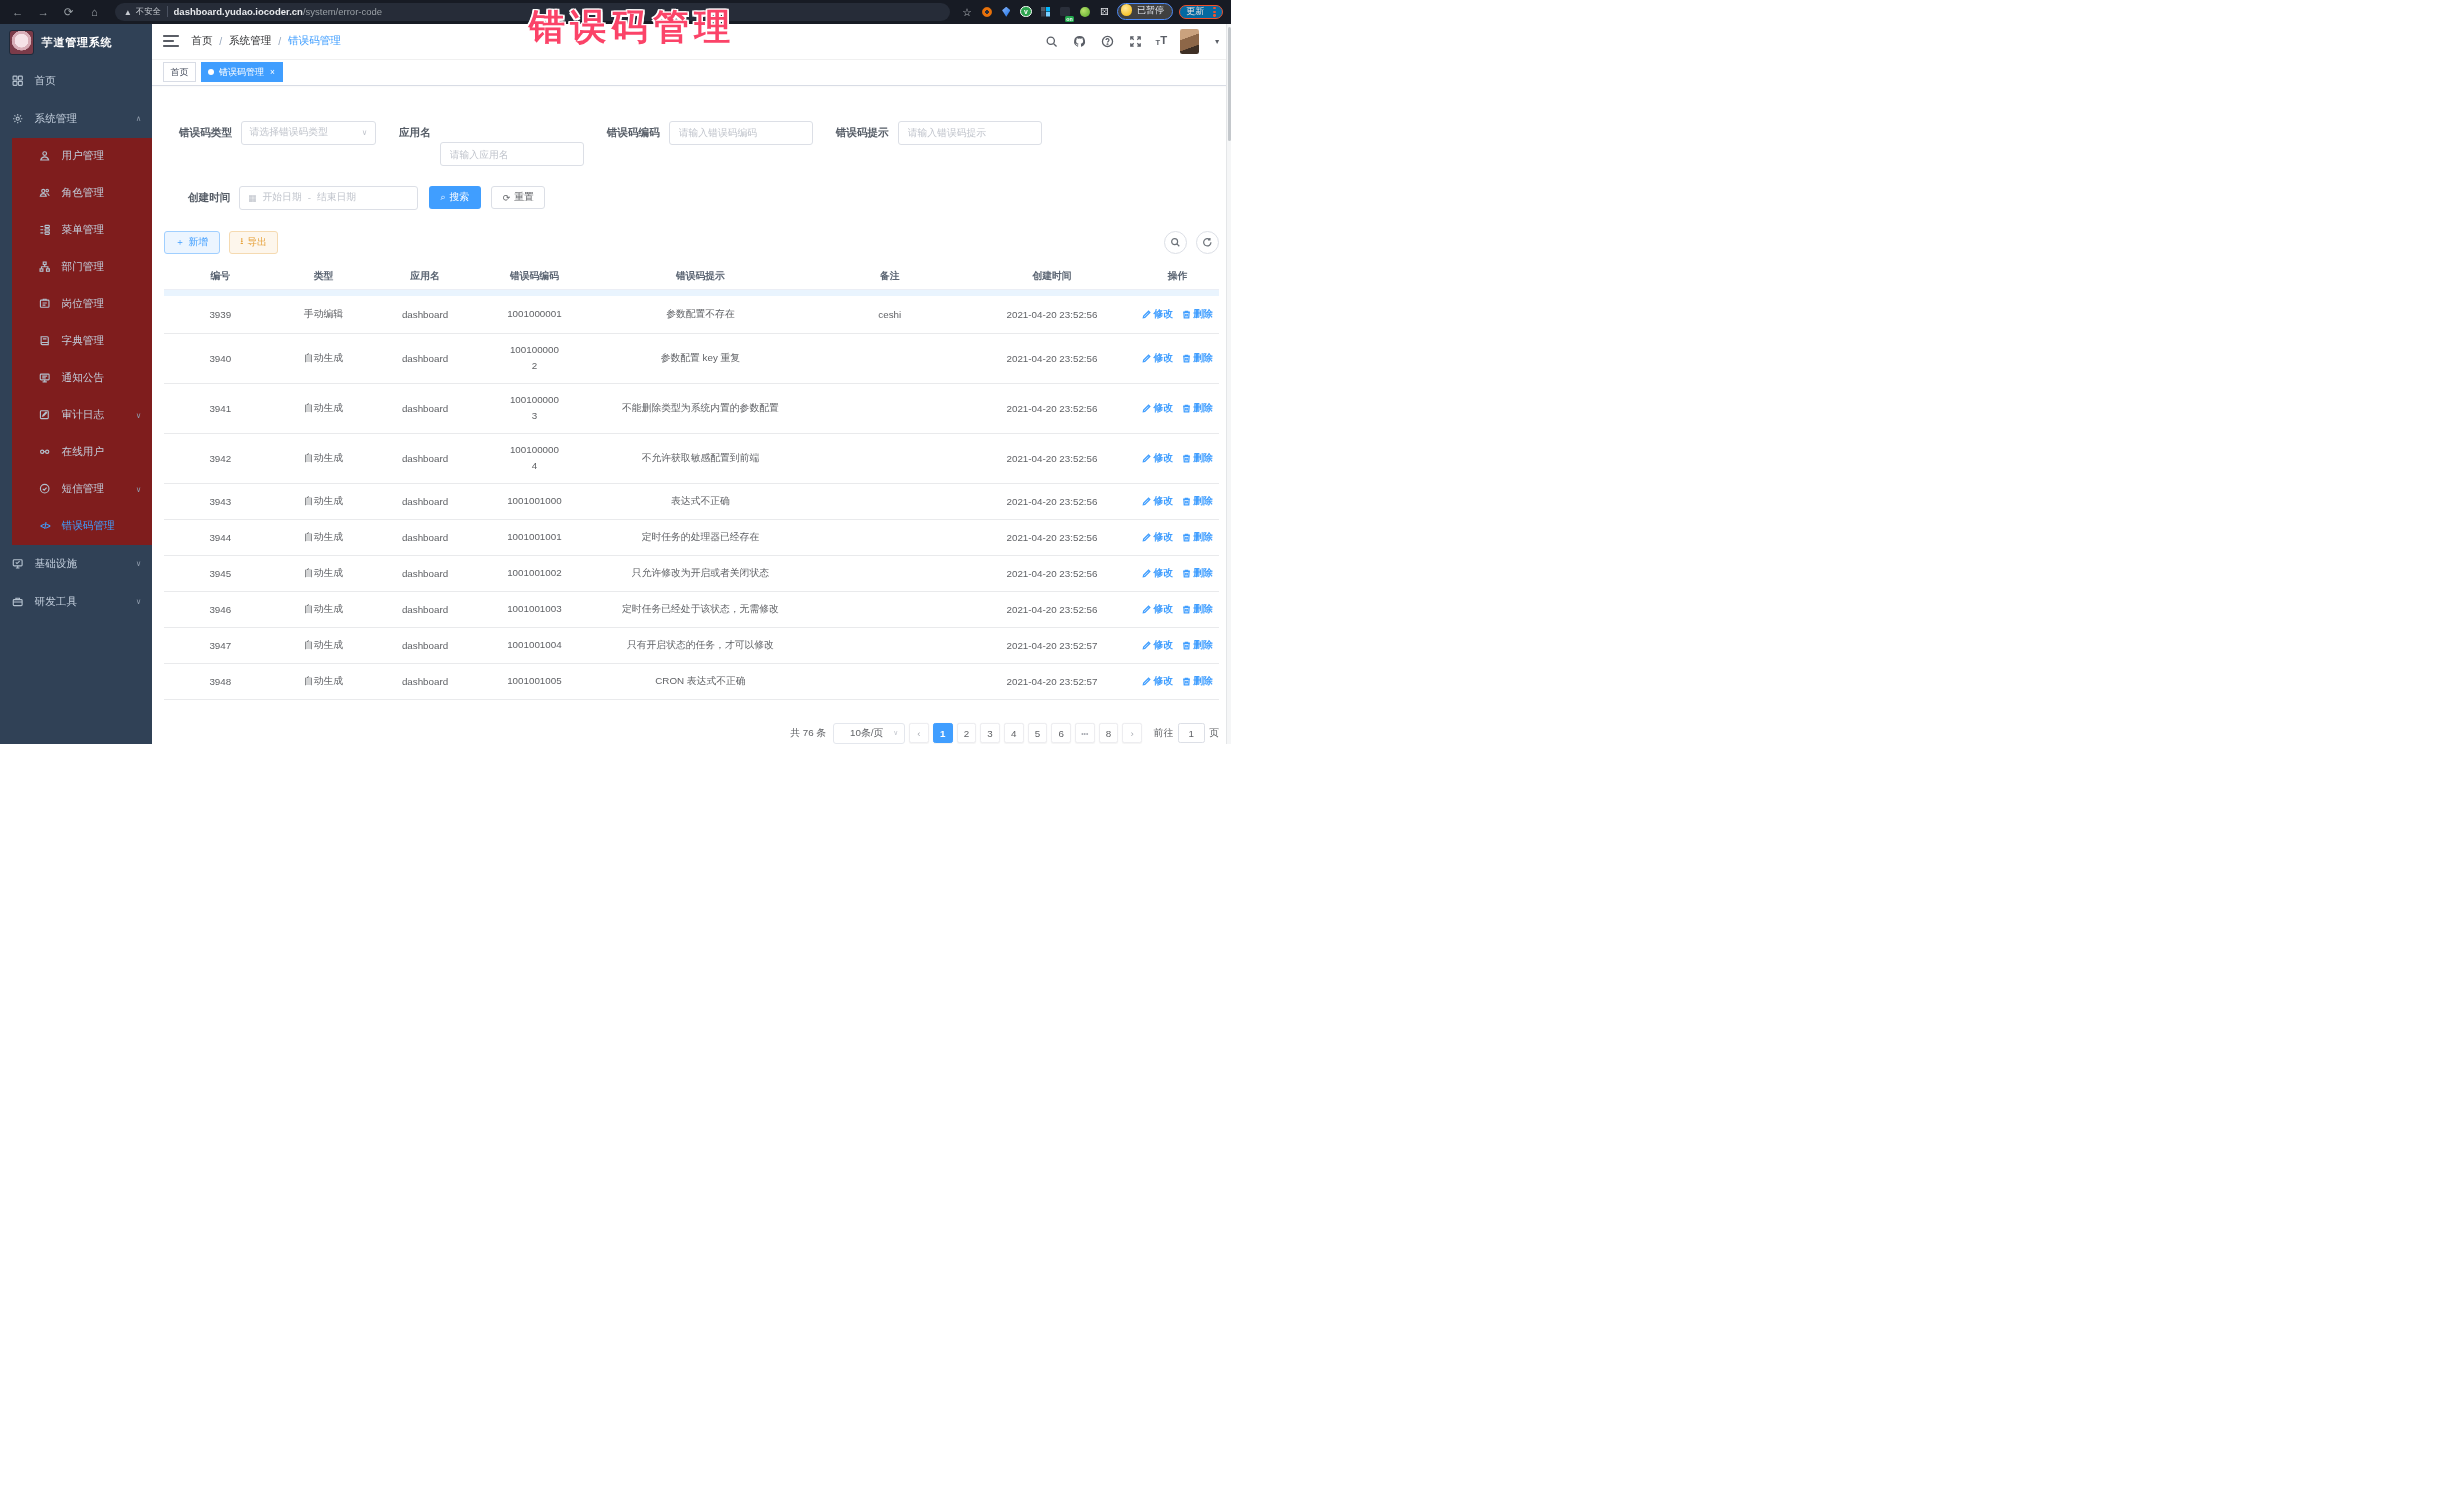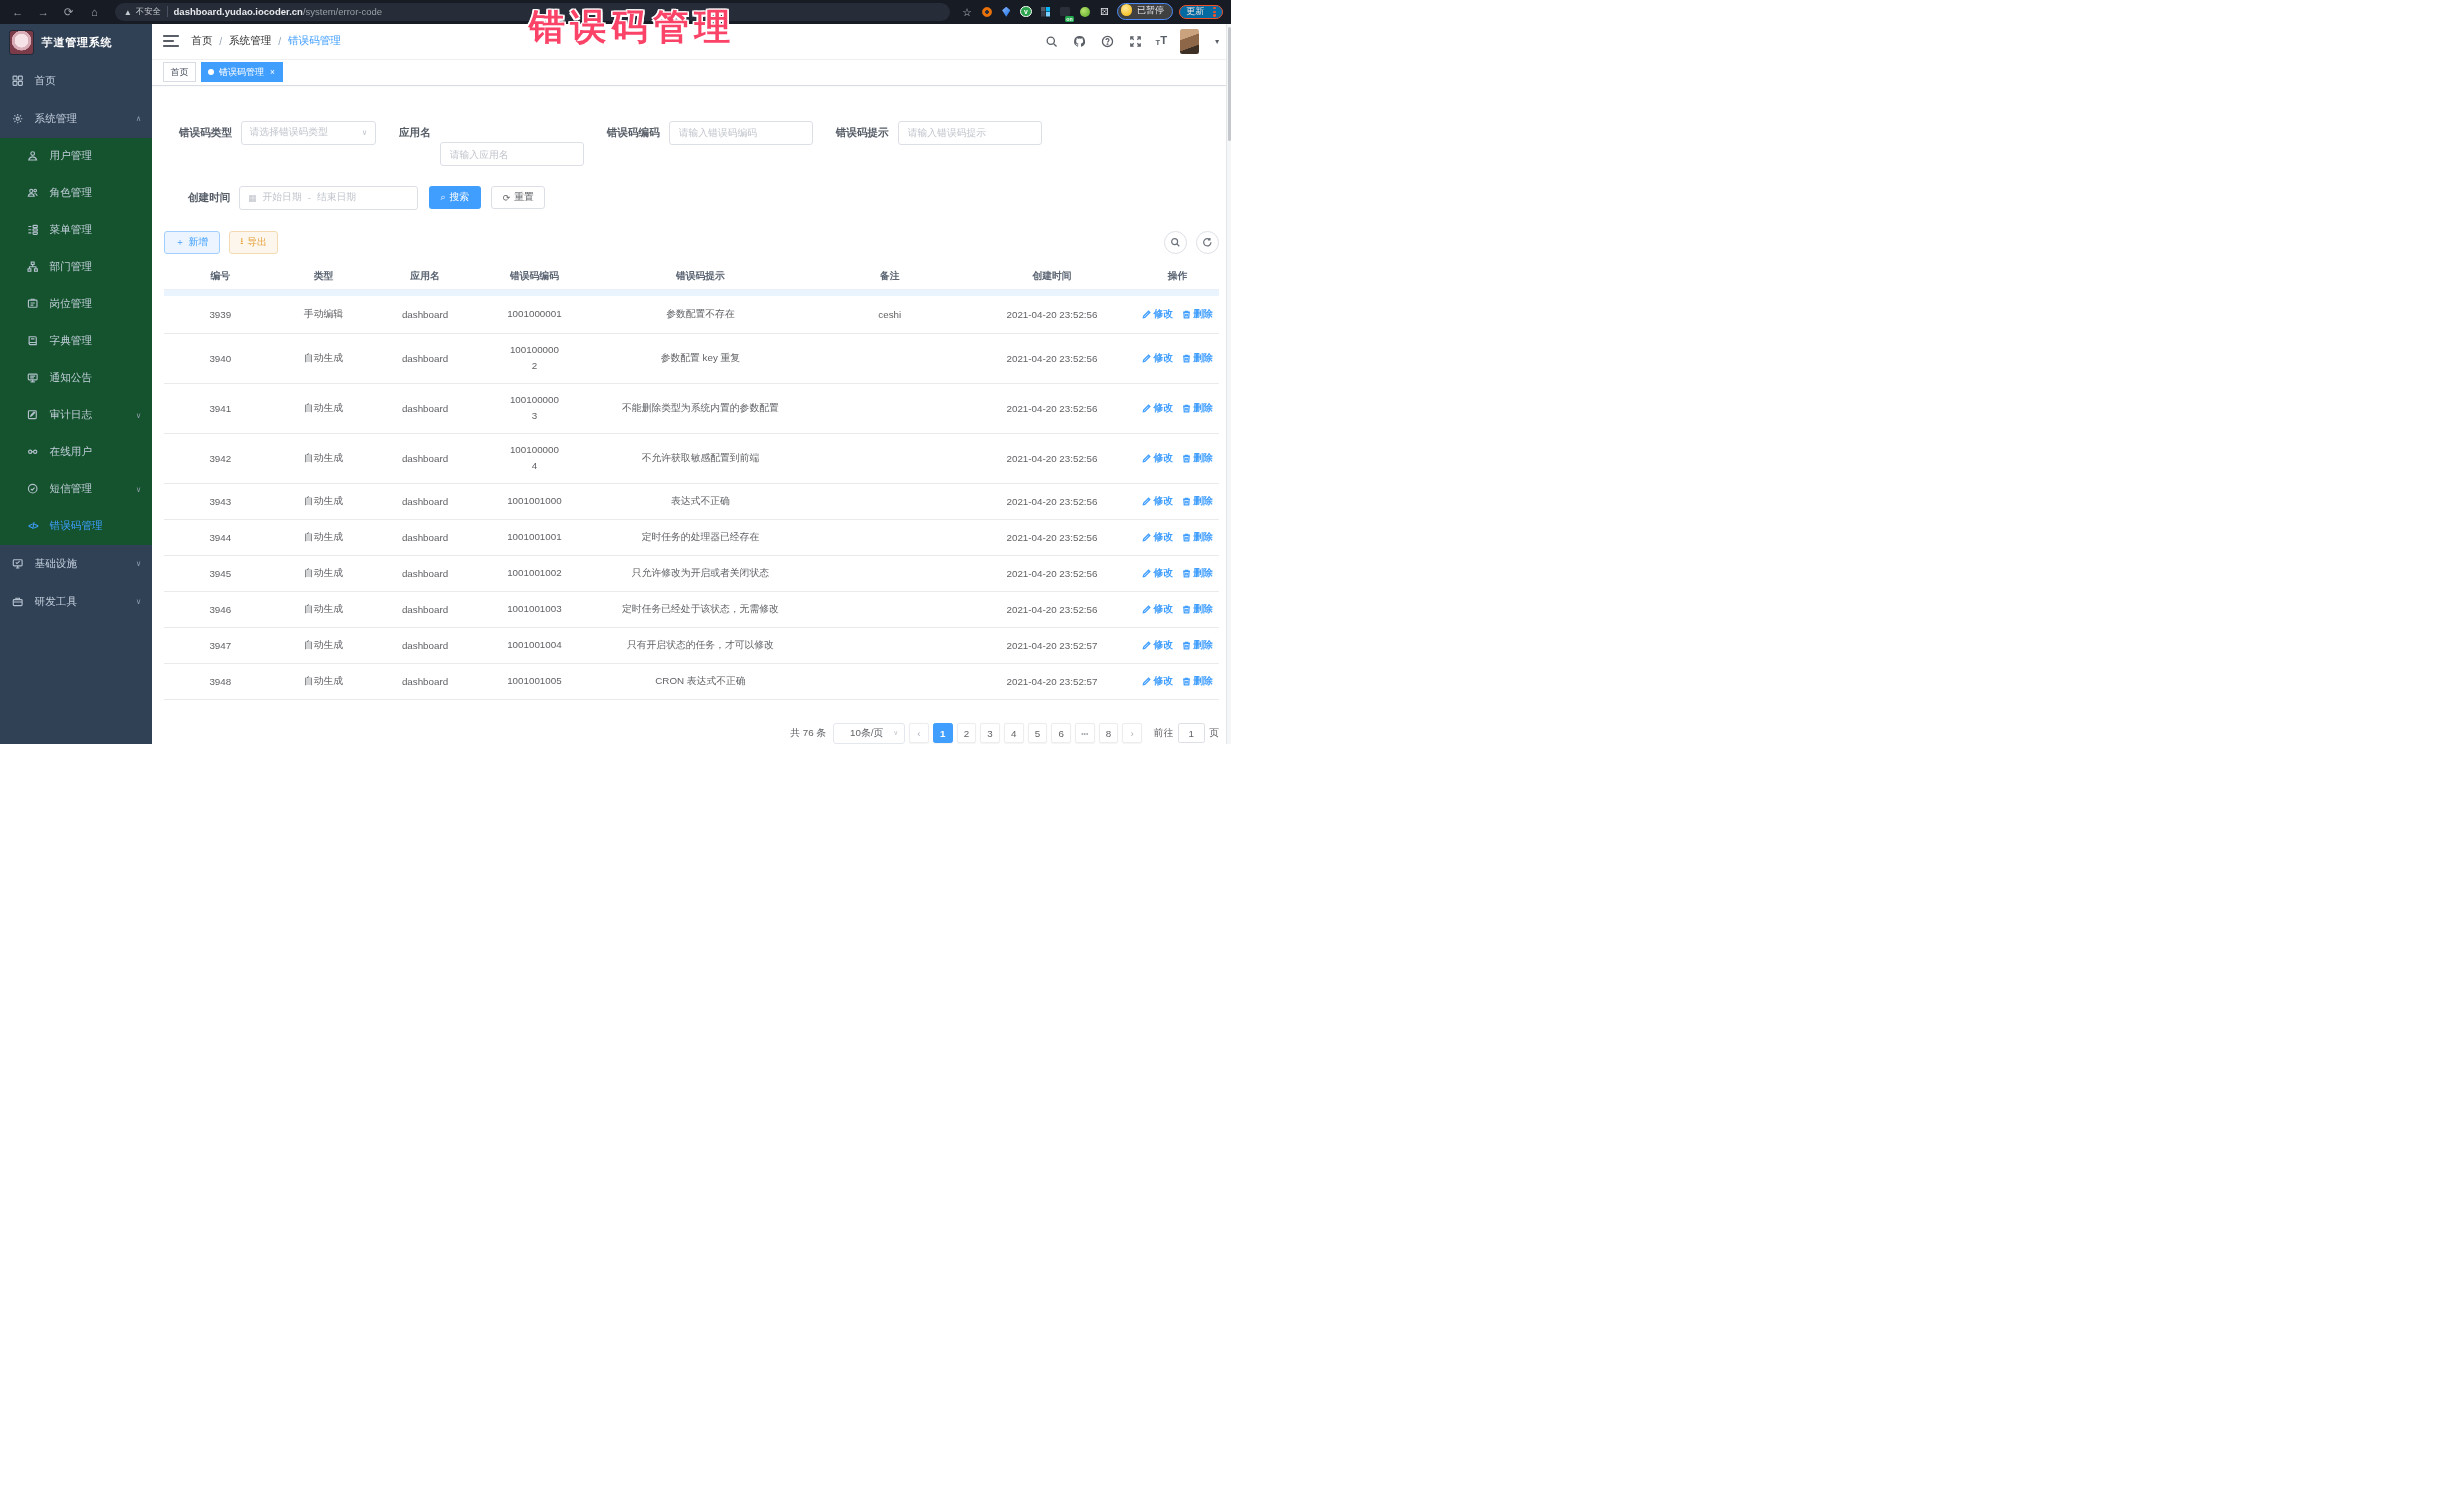--- a/index.html
+++ b/index.html
@@ -48,21 +48,21 @@
 
   
   .sidebar { width:152px; flex:0 0 auto; background:#304156; color:#c3cfdd; display:flex; flex-direction:column; overflow:hidden; }
   .logo-row { height:38px; display:flex; align-items:center; padding:0 9px; gap:7.6px; flex:0 0 auto; }
   .logo-img { width:25px; height:25px; border-radius:3px; flex:0 0 auto;
     background:radial-gradient(circle at 50% 42%, #f6e3e8 0 38%, #d9aeb8 40% 55%, #7b3b49 57%); border:0.8px solid #1f2a3a; }
   .logo-title { color:#fff; font-size:11px; font-weight:700; letter-spacing:0.8px; white-space:nowrap; }
   .menu { flex:1 1 auto; }
   .m-item { height:38px; display:flex; align-items:center; padding:0 10.6px 0 12px; gap:10.6px; font-size:10.6px; cursor:pointer; }
   .m-item .lbl { flex:1 1 auto; }
-  .sub { background:#14532d; }
+  .sub { background:#7f1d1d;margin-left:12px; }
   .sub .m-item { height:37px; padding-left:27px; }
   .m-item.active { color:#409eff; }
   .m-ic { width:12px; height:12px; flex:0 0 auto; display:flex; align-items:center; justify-content:center; color:#b3c0cd; }
   .m-item.active .m-ic { color:#409eff; }
   .m-ic svg { width:11.4px; height:11.4px; stroke:currentColor; fill:none; stroke-width:1.6; }
   .chev { color:#8f9bab; font-size:7.6px; flex:0 0 auto; }
   .code-glyph { font-size:8.3px; font-weight:700; letter-spacing:-0.8px; }
 
   
   .main { flex:1 1 auto; display:flex; flex-direction:column; background:#fff; min-width:0; position:relative; }

